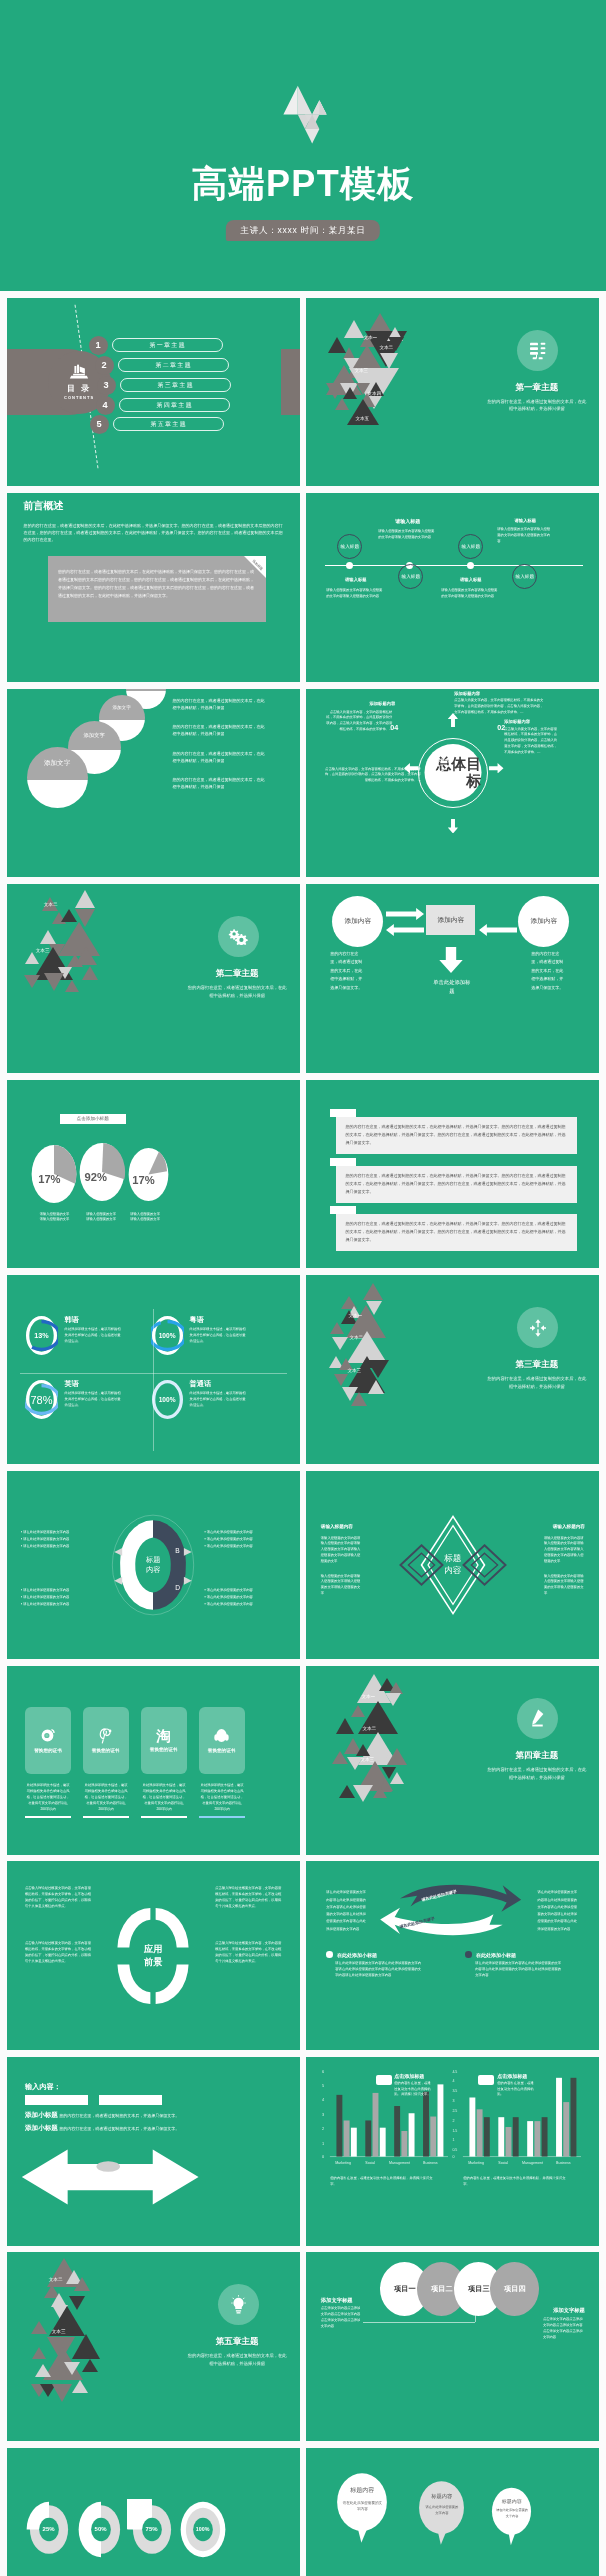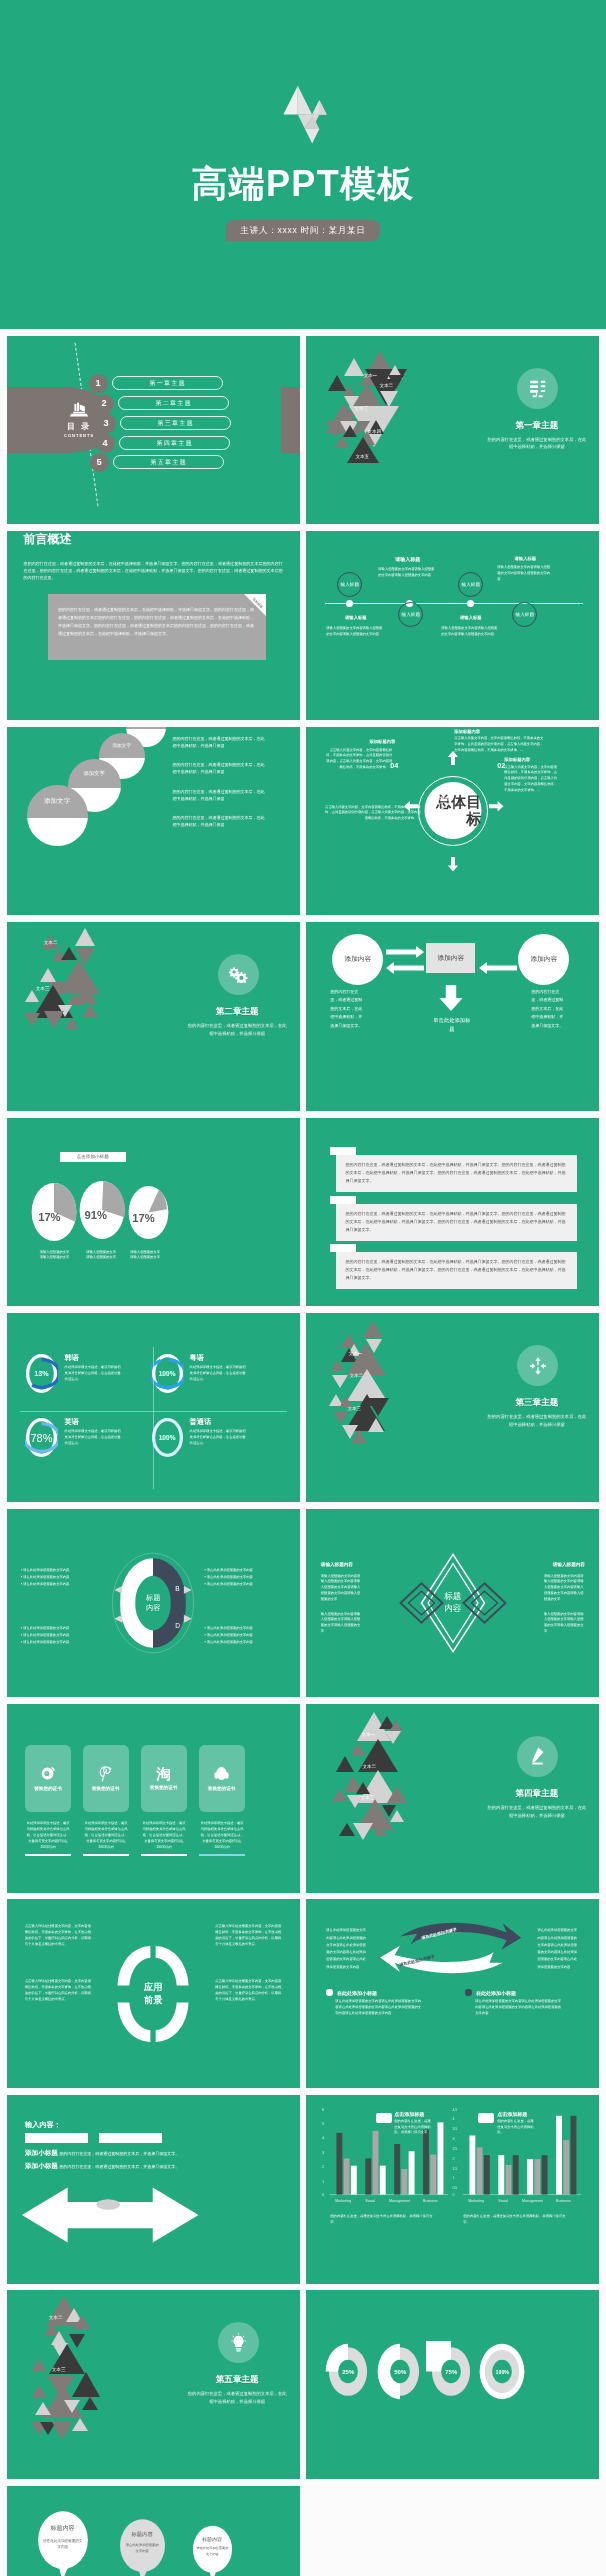--- a/index.html
+++ b/index.html
@@ -4,21 +4,21 @@
 <style>
   * { box-sizing: border-box; margin:0; padding:0; }
   body {
     width:606px; background:#fbfbfb;
     font-family:"Liberation Sans","DejaVu Sans",sans-serif;
     -webkit-font-smoothing:antialiased;
   }
   .page { width:606px; }
 
   
-  .cover { width:606px; height:329px; background:#22a97e; position:relative; overflow:hidden; }
+  .cover { width:606px; height:291px; background:#22a97e; position:relative; overflow:hidden; }
   .cover-inner { position:absolute; inset:8px 8px 0 8px; }
   .bird { position:absolute; left:50%; top:66px; transform:translateX(-50%); width:92px; height:72px; }
   .cover-title { position:absolute; left:0; right:0; top:152px; text-align:center;
     font-size:36px; font-weight:bold; color:#fff; letter-spacing:1.3px; }
   .cover-sub { position:absolute; left:50%; top:212px; transform:translateX(-50%);
     background:#7d7572; color:#fff; font-size:8.6px; padding:4.6px 14.5px;
     border-radius:8px 8px 8px 2px; white-space:nowrap; letter-spacing:0.7px;}
 
   
   .grid { display:grid; grid-template-columns:1fr 1fr; gap:6.6px 6.6px; padding:6.6px; }
@@ -201,21 +201,21 @@
           <rect x="12" y="22" width="1.5" height="5" fill="#fff"></rect>
           <rect x="7" y="26" width="6" height="3" rx="1" fill="#fff"></rect>
           <rect x="16" y="26" width="6" height="3" rx="1" fill="#fff"></rect>
         </svg>
       </div>
       <div class="chap-title">第一章主题</div>
       <div class="chap-desc">您的内容打在这里，或者通过复制您的文本后，在此框中选择粘贴，并选择只保留</div>
     </div>
 
     <div class="slide">
-      <div style="position:absolute;left:17px;top:0;font-size:12px;font-weight:bold;">前言概述</div>
+      <div style="position:absolute;left:17px;top:6px;font-size:10px;font-weight:bold;">前言概述</div>
       <div class="body-sm" style="position:absolute;left:17px;top:29px;right:17px;text-align:justify;">您的内容打在这里，或者通过复制您的文本后，在此框中选择粘贴，并选择只保留文字。您的内容打在这里，或者通过复制您的文本后您的内容打在这里，您的内容打在这里，或者通过复制您的文本后，在此框中选择粘贴，并选择只保留文字。您的内容打在这里，或者通过复制您的文本后您的内容打在这里。</div>
       <div class="note-box" style="left:41px;top:63px;right:34px;height:66px;">
         <div class="body-sm" style="padding:12px 10.5px; line-height:2.0;">您的内容打在这里，或者通过复制您的文本后，在此框中选择粘贴，并选择只保留文字。您的内容打在这里，或者通过复制您的文本后您的内容打在这里，您的内容打在这里，或者通过复制您的文本后，在此框中选择粘贴，并选择只保留文字。您的内容打在这里，或者通过复制您的文本后您的内容打在这里，您的内容打在这里，或者通过复制您的文本后，在此框中选择粘贴，并选择只保留文字。</div>
         <div class="fold"></div>
         <div style="position:absolute;right:1.3px;top:6.6px;font-size:3.3px;color:#5a5a5a;transform:rotate(45deg);">添加标题</div>
       </div>
     </div>
 
     <div class="slide">
       <div class="tl-line"></div>
@@ -367,21 +367,21 @@
           <ellipse cx="38" cy="47" rx="34" ry="44" fill="#fff"></ellipse>
           <path d="M38 47 L38 3 A34 44 0 0 1 70 62 Z" fill="#a8a8a8"></path>
         </svg>
         <div class="pie-label" style="left:9.2px;top:30px;">17%</div>
       </div>
       <div style="position:absolute;left:70px;top:61px;">
         <svg width="50" height="62" viewBox="0 0 76 94">
           <ellipse cx="38" cy="47" rx="34" ry="44" fill="#fff"></ellipse>
           <path d="M38 47 L40 3 A34 44 0 0 1 72 58 Z" fill="#a8a8a8"></path>
         </svg>
-        <div class="pie-label" style="left:8px;top:30px;">91%</div>
+        <div class="pie-label" style="left:8px;top:30px;">92%</div>
       </div>
       <div style="position:absolute;left:119px;top:66px;">
         <svg width="45" height="57" viewBox="0 0 68 86">
           <ellipse cx="34" cy="43" rx="30" ry="40" fill="#fff"></ellipse>
           <path d="M34 43 L50 8 A30 40 0 0 1 62 38 Z" fill="#a8a8a8"></path>
         </svg>
         <div class="pie-label" style="left:6.6px;top:28px;">17%</div>
       </div>
       <div class="body-xs" style="position:absolute;left:18.4px;top:132px;width:59px;text-align:center;white-space:pre-line;">请输入您想要的文字
 请输入您想要的文字</div>
@@ -816,20 +816,36 @@
             <line x1="22" y1="12" x2="24" y2="12"></line>
               <line x1="4" y1="4" x2="6" y2="6"></line>
             <line x1="22" y1="4" x2="20" y2="6"></line>
           </g>
         </svg>
       </div>
       <div class="chap-title">第五章主题</div>
       <div class="chap-desc">您的内容打在这里，或者通过复制您的文本后，在此框中选择粘贴，并选择只保留</div>
     </div>
 
+    <div class="slide">
+      <div style="position:absolute;left:74px;top:9.2px;width:49px;height:54px;border-radius:50%;background:#fff;color:#3c3c3c;
+                  display:flex;align-items:center;justify-content:center;font-size:7.2px;font-weight:bold;">项目一</div>
+      <div style="position:absolute;left:111px;top:9.2px;width:49px;height:54px;border-radius:50%;background:#a8a8a8;color:#fff;
+                  display:flex;align-items:center;justify-content:center;font-size:7.2px;font-weight:bold;">项目二</div>
+      <div style="position:absolute;left:148px;top:9.2px;width:49px;height:54px;border-radius:50%;background:#fff;color:#3c3c3c;
+                  display:flex;align-items:center;justify-content:center;font-size:7.2px;font-weight:bold;">项目三</div>
+      <div style="position:absolute;left:184px;top:9.2px;width:49px;height:54px;border-radius:50%;background:#a8a8a8;color:#fff;
+                  display:flex;align-items:center;justify-content:center;font-size:7.2px;font-weight:bold;">项目四</div>
+      <div style="position:absolute;left:14.5px;top:45px;font-size:5.3px;font-weight:bold;">添加文字标题</div>
+      <div class="body-xs" style="position:absolute;left:14.5px;top:54px;width:42px;">点击添加文字内容点击添加文字内容点击添加文字内容点击添加文字内容点击添加文字内容</div>
+      <div style="position:absolute;left:57px;top:70px;width:112px;height:0.7px;background:rgba(255,255,255,.6);"></div>
+      <div style="position:absolute;left:169px;top:57px;width:0.7px;height:13px;background:rgba(255,255,255,.6);"></div>
+      <div style="position:absolute;right:14.5px;top:55px;font-size:5.3px;font-weight:bold;text-align:right;">添加文字标题</div>
+      <div class="body-xs" style="position:absolute;right:14.5px;top:65px;width:42px;">点击添加文字内容点击添加文字内容点击添加文字内容点击添加文字内容点击添加文字内容</div>
+    </div>
 
     <div class="slide">
       <div style="position:absolute;left:17px;top:51px;">
         <svg width="50" height="61" viewBox="0 0 76 92">
           <ellipse cx="38" cy="46" rx="29" ry="37" fill="#dcdcdc"></ellipse>
           <path d="M38 46 L38 4 A34 42 0 0 0 4 46 Z" fill="#fff"></path>
           <ellipse cx="38" cy="46" rx="15" ry="18" fill="#22a97e"></ellipse>
         </svg>
         <div style="position:absolute;inset:0;display:flex;align-items:center;justify-content:center;font-size:6px;font-weight:bold;color:#fff;">25%</div>
       </div>

